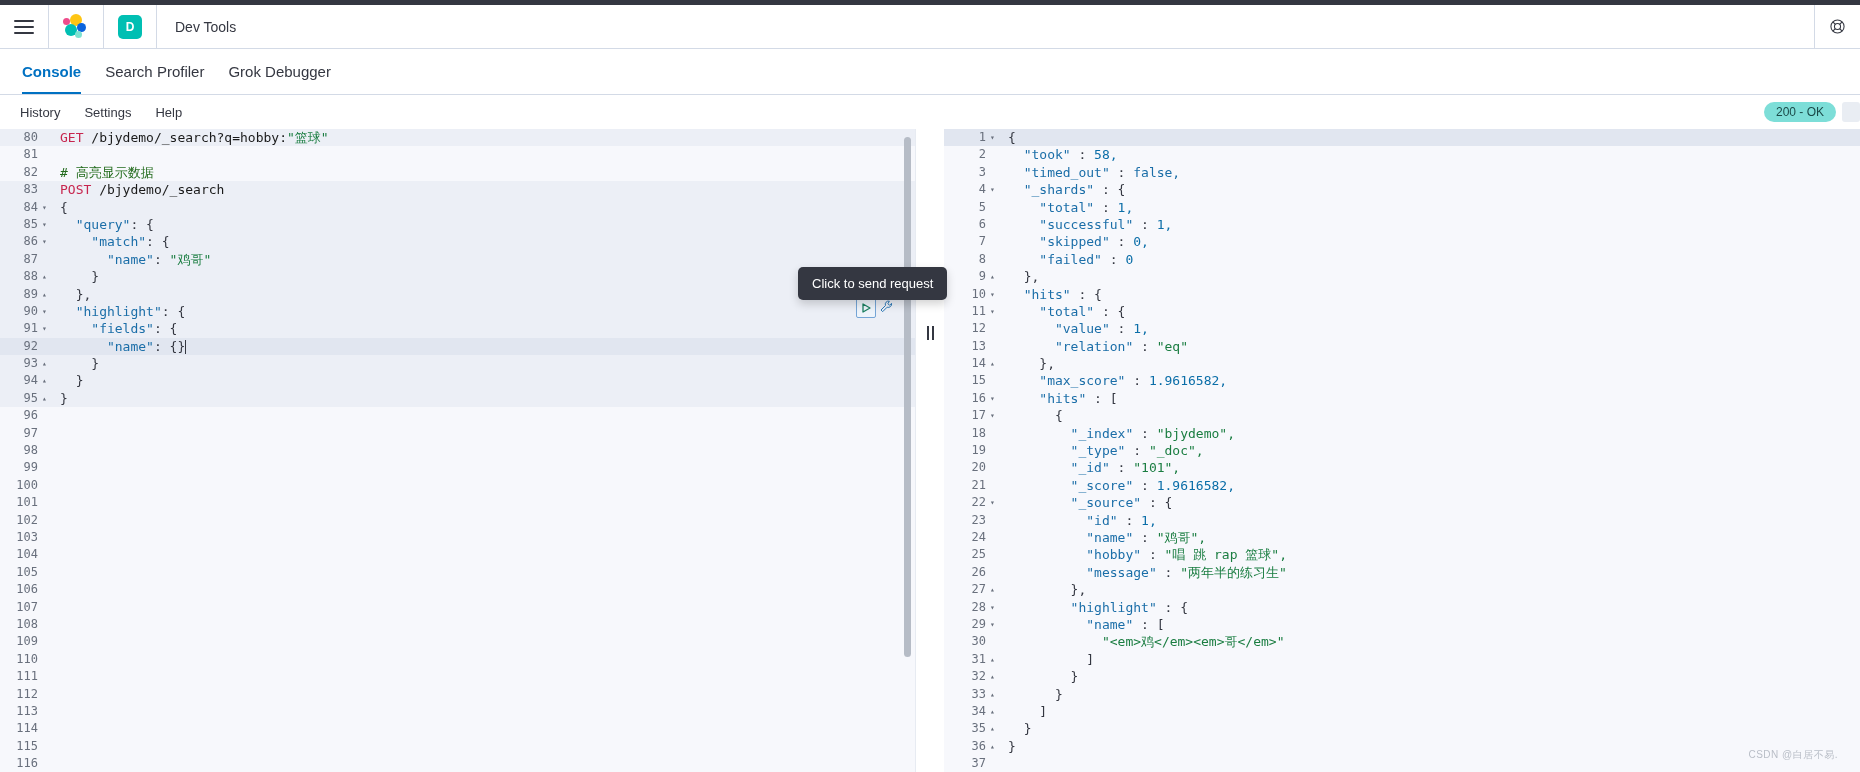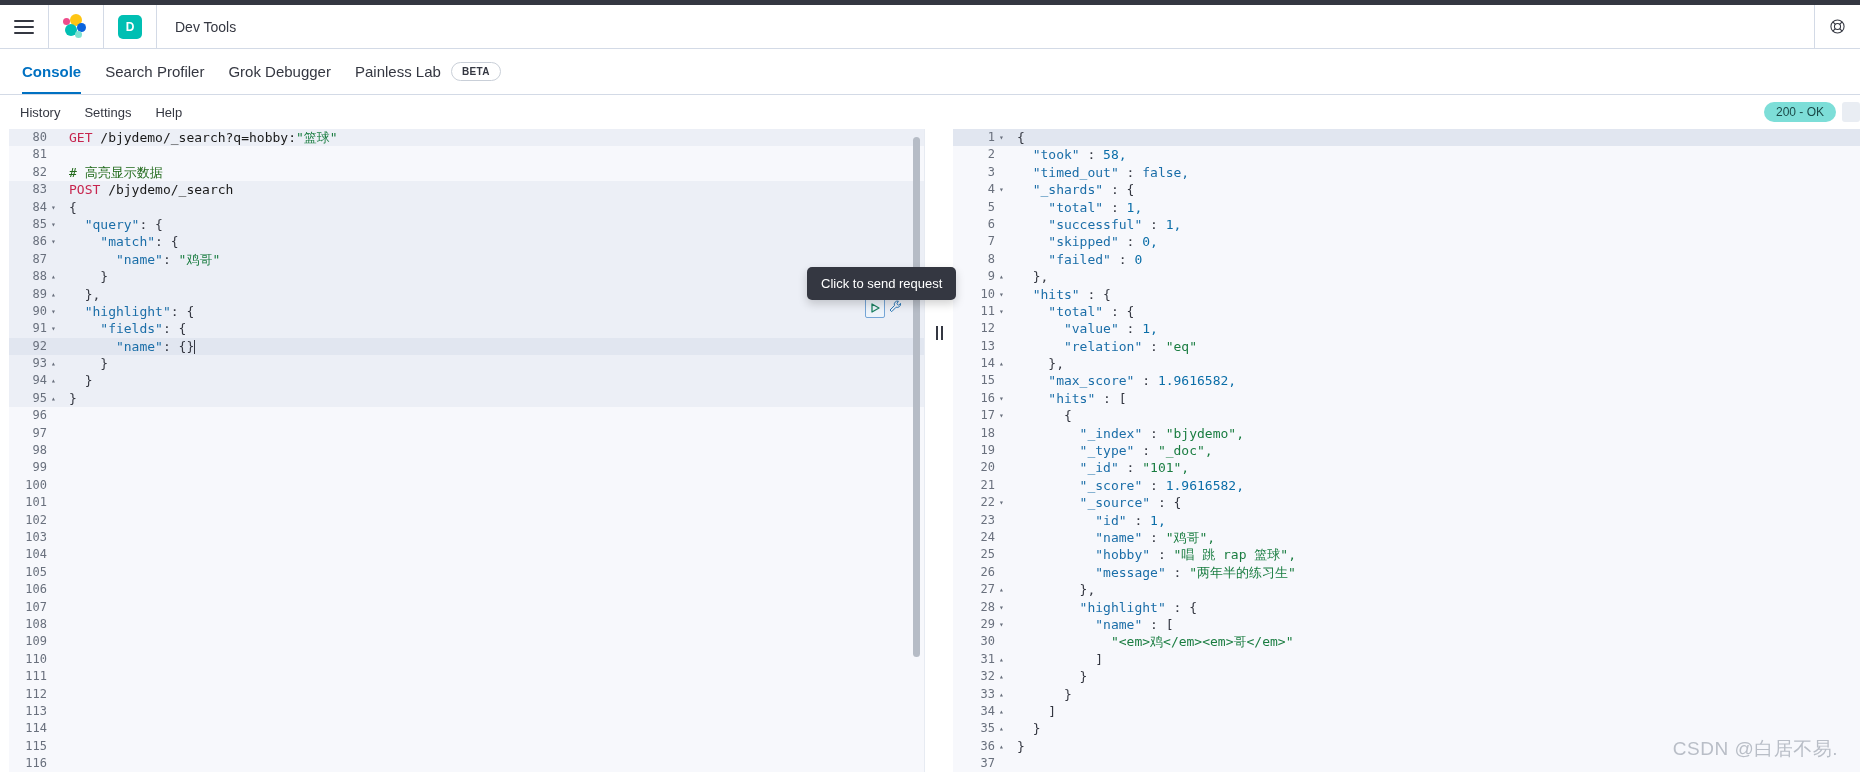--- a/index.html
+++ b/index.html
@@ -73,21 +73,21 @@
     padding: 3px 12px; border-radius: 10px; white-space: nowrap;
   }
   .status-extra {
     position: absolute; right: 0px; top: 50%; transform: translateY(-50%);
     background: #e9edf3; width: 18px; height: 20px; border-radius: 3px;
   }
 
   
   .console-body {
     position: relative; height: calc(772px - 5px - 44px - 46px - 34px);
-    display: flex; background: #f7f8fc; margin-left: 9px;
+    display: flex; background: #f7f8fc;
   }
   .pane { position: relative; overflow: hidden; }
   .pane-left  { width: 916px; background: #f7f8fc; border-right: 1px solid #e7ebf2; }
   .pane-split { width: 28px; background: #fff; position: relative; }
   .pane-right { flex: 1; background: #f7f8fc; }
 
   .code {
     font-family: "DejaVu Sans Mono", "Liberation Mono", monospace;
     font-size: 13px; line-height: 17.4px; white-space: pre;
   }
@@ -142,21 +142,21 @@
     background: #b6bcc6; border-radius: 4px;
   }
   .grip {
     position: absolute; left: 8px; top: 196px; width: 12px; height: 16px;
     display: flex; gap: 3px; align-items: center; justify-content: center; cursor: col-resize;
   }
   .grip i { display: block; width: 2px; height: 14px; background: #343741; }
 
   .watermark {
     position: absolute; right: 22px; bottom: 10px;
-    font-size: 19px; color: #b9bec7; letter-spacing: .5px;
+    font-size: 10px; color: #b9bec7; letter-spacing: .5px;
   }
 </style>
 </head>
 <body>
 
 <div class="top-strip"></div>
 
 <div class="global-header">
   <div class="gh-cell">
     <div class="hamburger">
@@ -195,24 +195,20 @@
 <div class="app-tabs">
   <div class="app-tab active">
     <span>Console</span>
   </div>
   <div class="app-tab">
     <span>Search Profiler</span>
   </div>
   <div class="app-tab">
     <span>Grok Debugger</span>
   </div>
-  <div class="app-tab">
-    <span>Painless Lab</span>
-    <span class="beta-badge">BETA</span>
-  </div>
 </div>
 
 <div class="console-menu">
   <div class="cm-item">
     <span>History</span>
   </div>
   <div class="cm-item">
     <span>Settings</span>
   </div>
   <div class="cm-item">

